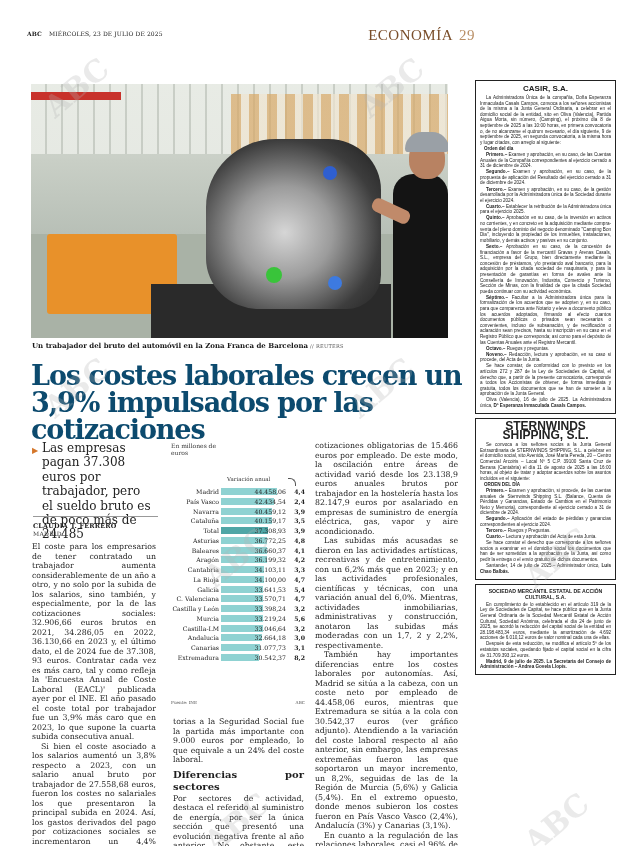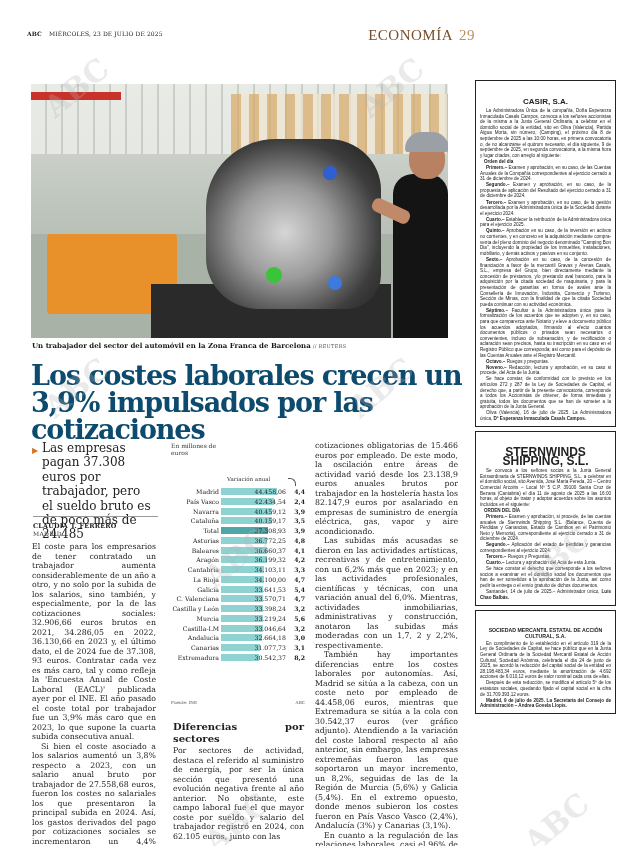--- a/index.html
+++ b/index.html
@@ -64,21 +64,21 @@
   .chart .row { position: relative; height: 9.75px; font-size: 6.2px; }
   .chart .row .name { position: absolute; right: 86px; top: 1px; text-align: right; white-space: nowrap; color: #222; }
   .chart .row .bar { position: absolute; left: 50px; top: 1px; height: 7px; background: #8fd2d2; }
   .chart .row.total .bar { background: #4fa6a6; }
   .chart .row .val { position: absolute; right: 19px; top: 1px; color: #222; }
   .chart .row .chg { position: absolute; right: 0; top: 1px; font-weight: bold; color: #222; width: 14px; text-align: right; }
   .chart .source { position: absolute; left: 0; top: 260px; font-size: 4.2px; color: #555; }
   .chart .credit { position: absolute; right: 0; top: 260px; font-size: 4.2px; color: #555; }
 
   .classifieds { position: absolute; left: 475px; top: 80px; width: 141px; font-family: "Liberation Sans", sans-serif; }
-  .ad { border: 1px solid #222; padding: 16px 4px 4px; font-size: 4.6px; line-height: 5.6px; color: #222; text-align: justify; }
+  .ad { border: 1px solid #222; padding: 3px 4px 4px; font-size: 4.6px; line-height: 5.6px; color: #222; text-align: justify; }
   .ad + .ad { margin-top: 4px; }
   .ad h3 { font-family: "Liberation Sans", sans-serif; font-weight: bold; text-align: center; font-size: 8px; line-height: 9px; margin-bottom: 2px; }
   .ad.sm h3 { font-size: 12px; }
   .ad.xs h3 { font-size: 5.2px; line-height: 6px; }
   .ad p { margin-bottom: 0.5px; text-indent: 6px; }
   .ad .lbl { font-weight: bold; }
   .ad .heading { font-weight: bold; text-indent: 4px; }
   .ad .sign { font-weight: bold; }
 
   .wm { position: absolute; font-family: "DejaVu Serif", serif; font-size: 30px; color: rgba(180,180,180,0.28); transform: rotate(-40deg); pointer-events: none; font-weight: bold; }
@@ -106,21 +106,21 @@
   <div class="engine"></div>
   <div class="gear"></div>
   <div class="blue1"></div>
   <div class="blue2"></div>
   <div class="worker"></div>
   <div class="arm"></div>
   <div class="head"></div>
   <div class="cap"></div>
 </div>
 <div class="caption">
-  <span>Un trabajador del sector del automóvil en la Zona Franca de Barcelona</span><span class="credit">// REUTERS</span>
+  <span>Un trabajador del bruto del automóvil en la Zona Franca de Barcelona</span><span class="credit">// REUTERS</span>
 </div>
 
 <h1 class="headline">Los costes laborales crecen un 3,9% impulsados por las cotizaciones</h1>
 
 <div class="subhead">
   <span class="arrow">▶</span>
   <span class="txt">Las empresas pagan 37.308 euros por trabajador, pero el sueldo bruto es de poco más de 24.485</span>
 </div>
 
 <div class="byline-rule"></div>
@@ -244,20 +244,21 @@
         <span class="bar" style="width:38px"></span>
         <span class="val">30.542,37</span>
         <span class="chg">8,2</span>
       </div>
     </div>
   <div class="source">Fuente: INE</div>
   <div class="credit">ABC</div>
 </div>
 
 <div class="body-col col2b">
+  <p>torias a la Seguridad Social fue la partida más importante con 9.000 euros por empleado, lo que equivale a un 24% del coste laboral.</p>
   <div class="sect-h">Diferencias por sectores</div>
   <p style="text-indent:0">Por sectores de actividad, destaca el referido al suministro de energía, por ser la única sección que presentó una evolución negativa frente al año anterior. No obstante, este campo laboral fue el que mayor coste por sueldo y salario del trabajador registró en 2024, con 62.105 euros, junto con las</p>
 </div>
 
 <div class="body-col col3">
   <p>cotizaciones obligatorias de 15.466 euros por empleado. De este modo, la oscilación entre áreas de actividad varió desde los 23.138,9 euros anuales brutos por trabajador en la hostelería hasta los 82.147,9 euros por asalariado en empresas de suministro de energía eléctrica, gas, vapor y aire acondicionado.</p>
   <p>Las subidas más acusadas se dieron en las actividades artísticas, recreativas y de entretenimiento, con un 6,2% más que en 2023; y en las actividades profesionales, científicas y técnicas, con una variación anual del 6,0%. Mientras, actividades inmobiliarias, administrativas y construcción, anotaron las subidas más moderadas con un 1,7, 2 y 2,2%, respectivamente.</p>
   <p>También hay importantes diferencias entre los costes laborales por autonomías. Así, Madrid se sitúa a la cabeza, con un coste neto por empleado de 44.458,06 euros, mientras que Extremadura se sitúa a la cola con 30.542,37 euros (ver gráfico adjunto). Atendiendo a la variación del coste laboral respecto al año anterior, sin embargo, las empresas extremeñas fueron las que soportaron un mayor incremento, un 8,2%, seguidas de las de la Región de Murcia (5,6%) y Galicia (5,4%). En el extremo opuesto, donde menos subieron los costes fueron en País Vasco Vasco (2,4%), Andalucía (3%) y Canarias (3,1%).</p>
   <p>En cuanto a la regulación de las relaciones laborales, casi el 96% de los centros estuvieron regulados por convenios colectivos en 2024, lo que corresponde al 86,7% de los trabajadores.</p>
 </div>

